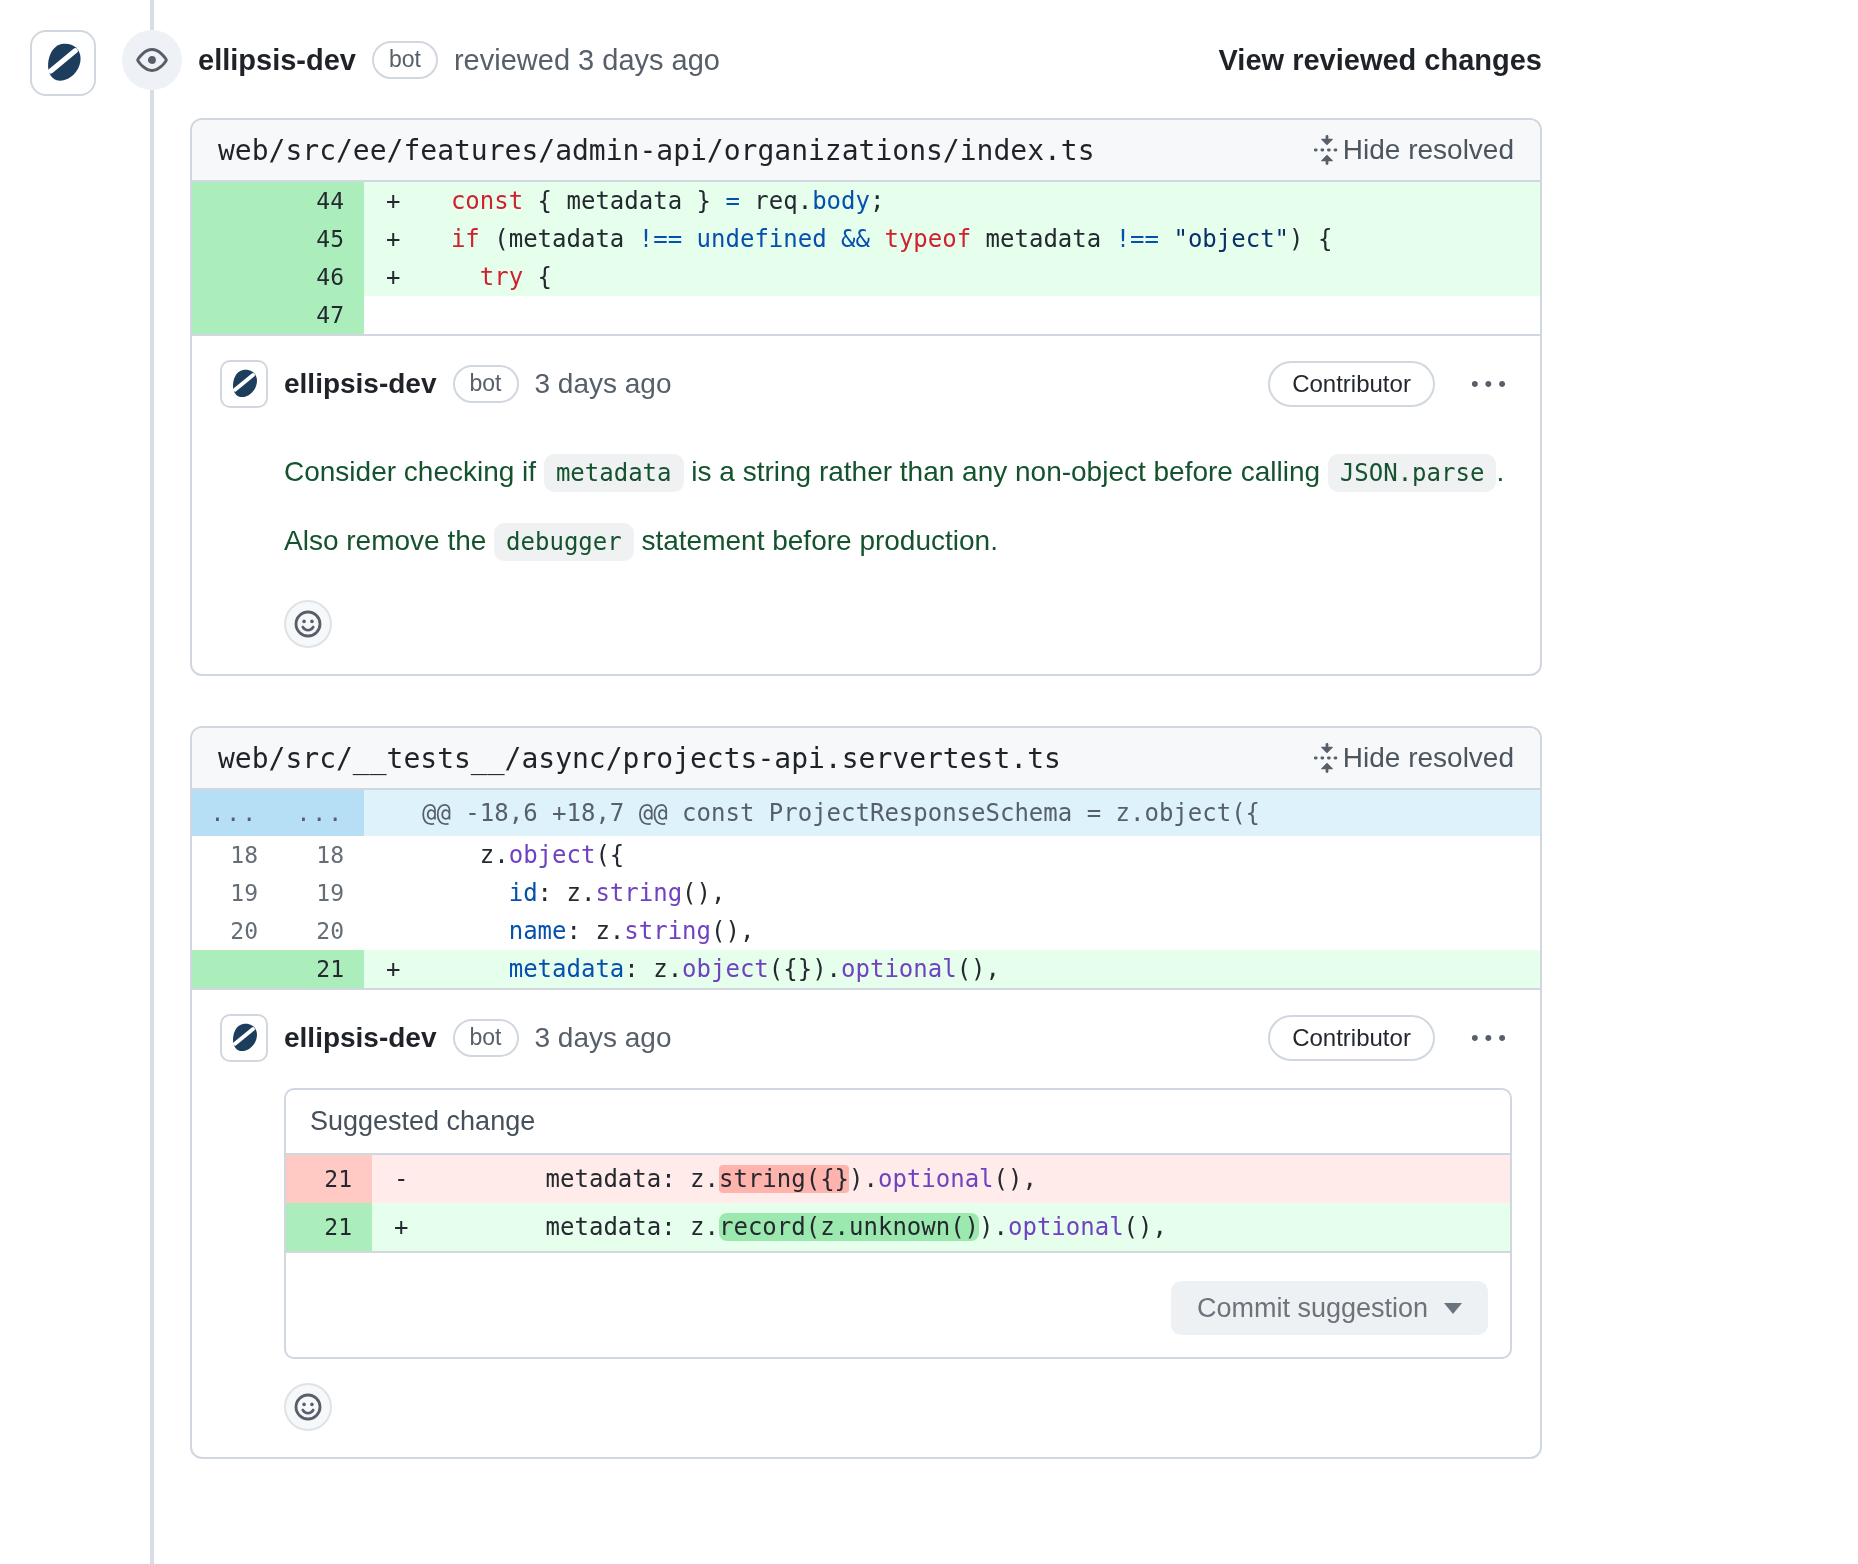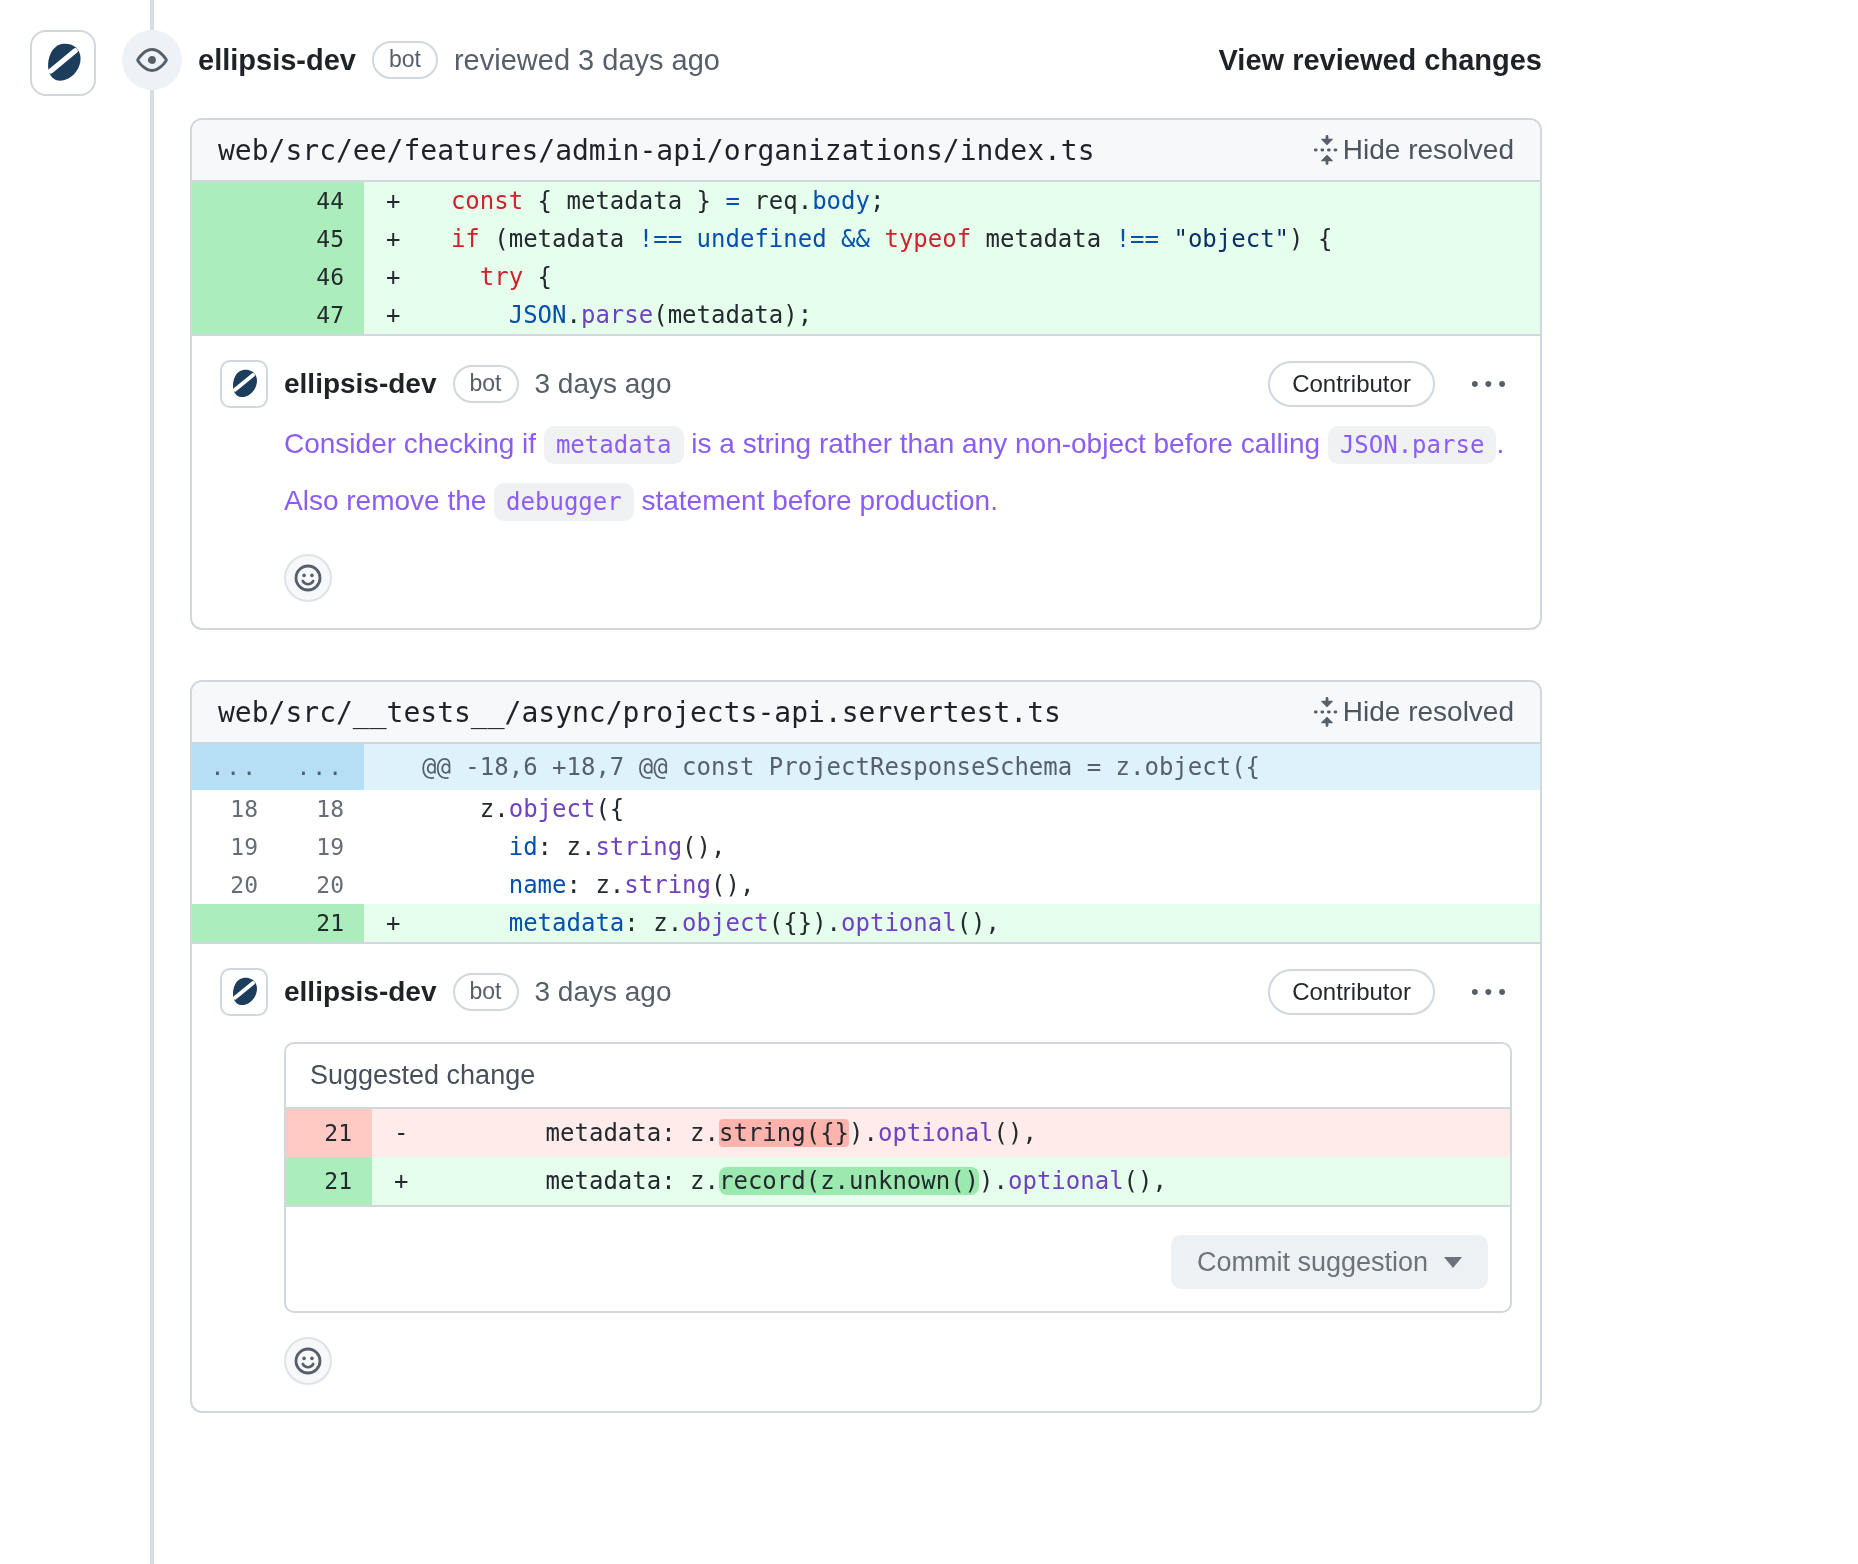--- a/index.html
+++ b/index.html
@@ -70,21 +70,21 @@
   
   .comment { border-top:2px solid #d0d7de; padding:24px 28px 26px; }
   .comment-head { display:flex; align-items:center; gap:16px; }
   .c-avatar { width:48px; height:48px; border:2px solid #d0d7de; border-radius:10px;
     background:#fff; display:flex; align-items:center; justify-content:center; flex:none; }
   .c-author { font-weight:700; font-size:28px; color:#1f2328; cursor:pointer; }
   .time { color:#57606a; font-size:28px; cursor:pointer; }
   .contrib { margin-left:auto; border:2px solid #d0d7de; border-radius:999px;
     padding:7px 22px; font-size:24px; color:#24292f; }
   .kebab { color:#57606a; font-size:22px; letter-spacing:6px; margin-left:20px; cursor:pointer; }
-  .comment-body { margin:8px 0 0 64px; font-size:28px; line-height:56px; color:#8b5cf6; max-width:1240px; }
+  .comment-body { margin:30px 0 0 64px; font-size:28px; line-height:68px; color:#14532d; max-width:1240px; }
   .comment-body code { font-family:"DejaVu Sans Mono", monospace; font-size:24px;
     background:#eff1f3; border-radius:10px; padding:5px 12px; white-space:nowrap; }
   .smiley-btn { margin:24px 0 0 64px; width:48px; height:48px; border-radius:50%;
     border:2px solid #dee3e8; background:#f6f8fa; display:flex; align-items:center;
     justify-content:center; padding:0; cursor:pointer; }
 
   
   .suggestion { margin:26px 0 0 64px; border:2px solid #d0d7de; border-radius:10px; overflow:hidden; background:#fff; }
   .sugg-header { padding:16px 24px; font-size:27px; color:#47505a; }
   .sugg-diff { border-top:2px solid #d0d7de; border-bottom:2px solid #d0d7de; }
@@ -145,21 +145,20 @@
           <span class="dcode"><span class="marker">+</span><span class="tok pln">  </span><span class="tok kw">if</span><span class="tok pln"> (metadata </span><span class="tok cn">!==</span><span class="tok pln"> </span><span class="tok cn">undefined</span><span class="tok pln"> </span><span class="tok cn">&amp;&amp;</span><span class="tok pln"> </span><span class="tok kw">typeof</span><span class="tok pln"> metadata </span><span class="tok cn">!==</span><span class="tok pln"> </span><span class="tok str">"object"</span><span class="tok pln">) {</span></span>
         </div>
         <div class="drow add">
           <span class="gut"></span>
           <span class="gut">46</span>
           <span class="dcode"><span class="marker">+</span><span class="tok pln">    </span><span class="tok kw">try</span><span class="tok pln"> {</span></span>
         </div>
         <div class="drow add">
           <span class="gut"></span>
           <span class="gut">47</span>
-          <span class="dcode"><span class="marker">+</span><span class="tok pln">      </span><span class="tok cn">JSON</span><span class="tok pln">.</span><span class="tok fn">parse</span><span class="tok pln">(metadata);</span></span>
         </div>
       </div>
     <div class="comment">
       <div class="comment-head">
         <span class="c-avatar">
           <svg width="34" height="34" viewBox="0 0 32 32">
             <path fill="#1d3d5c" d="M16.2 2.6c6.8-.6 11.7 3.4 12 9.8.3 6.9-4.6 13.6-11.2 15.5-5 1.4-9-.8-10.6-5.3C4.6 17.4 6 10 9.4 6.2c1.9-2.1 4.1-3.3 6.8-3.6Z"></path>
             <path d="M7.5 21.5 24.5 7.5" stroke="#ffffff" stroke-width="3.6" stroke-linecap="round" fill="none"></path>
           </svg>
         </span>

